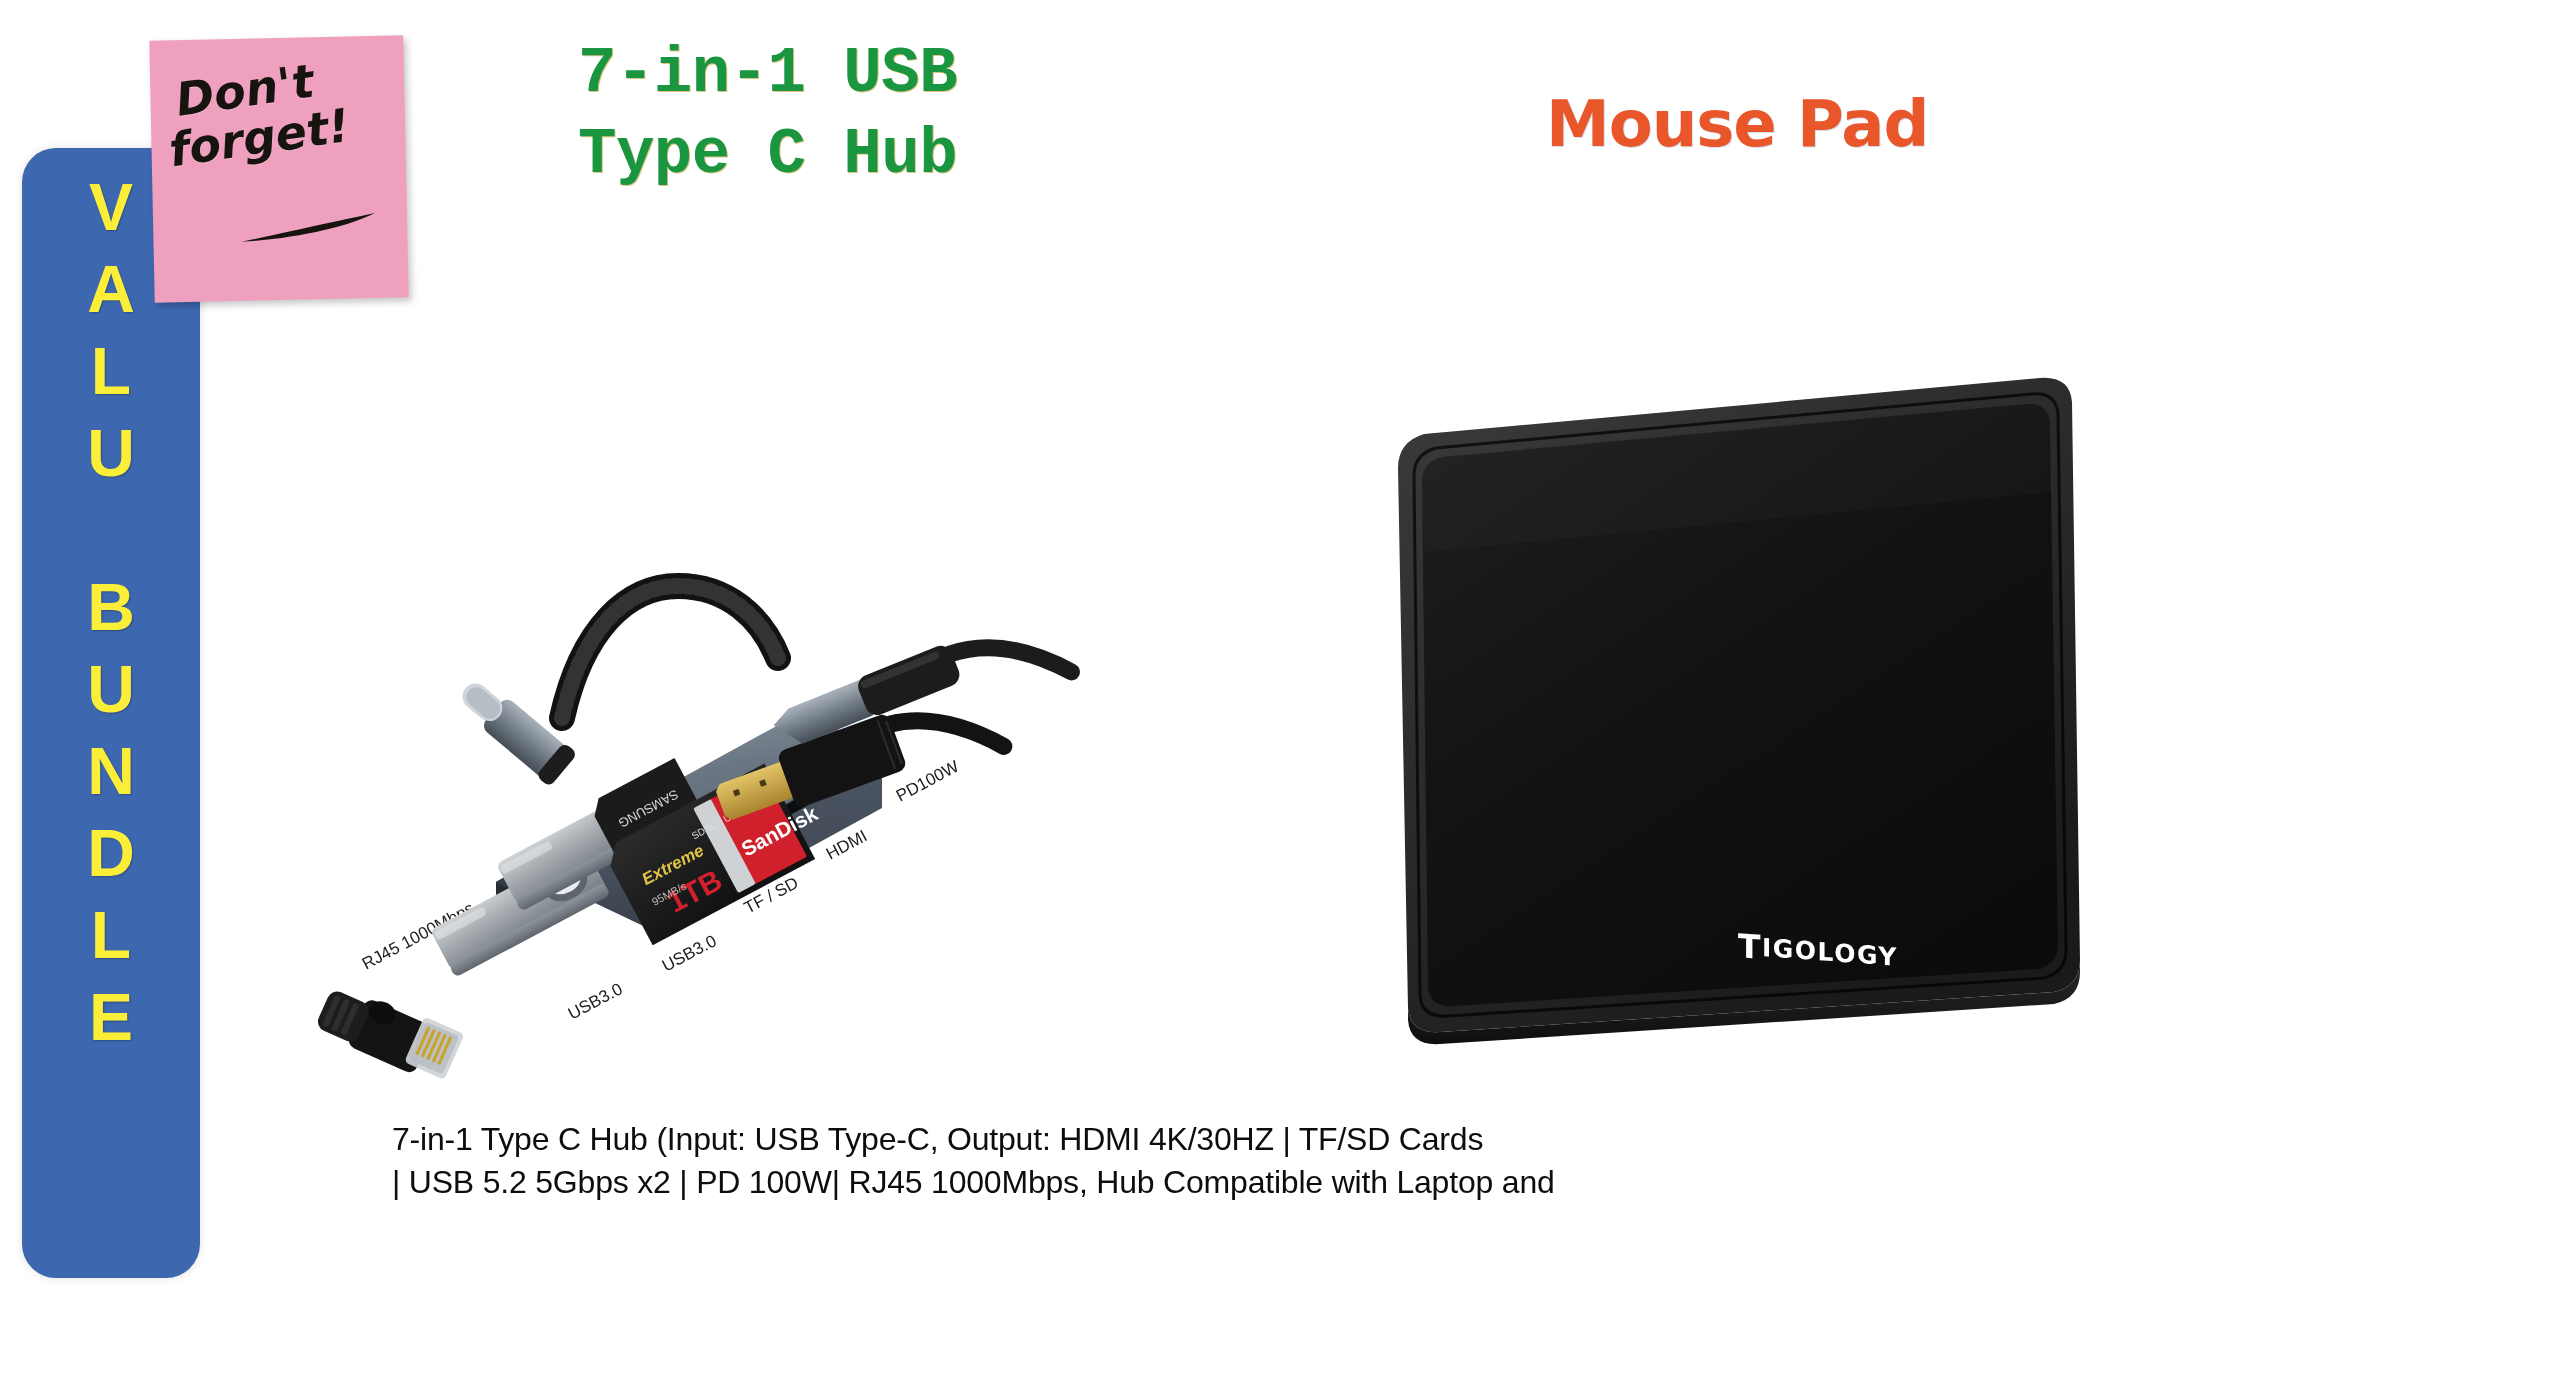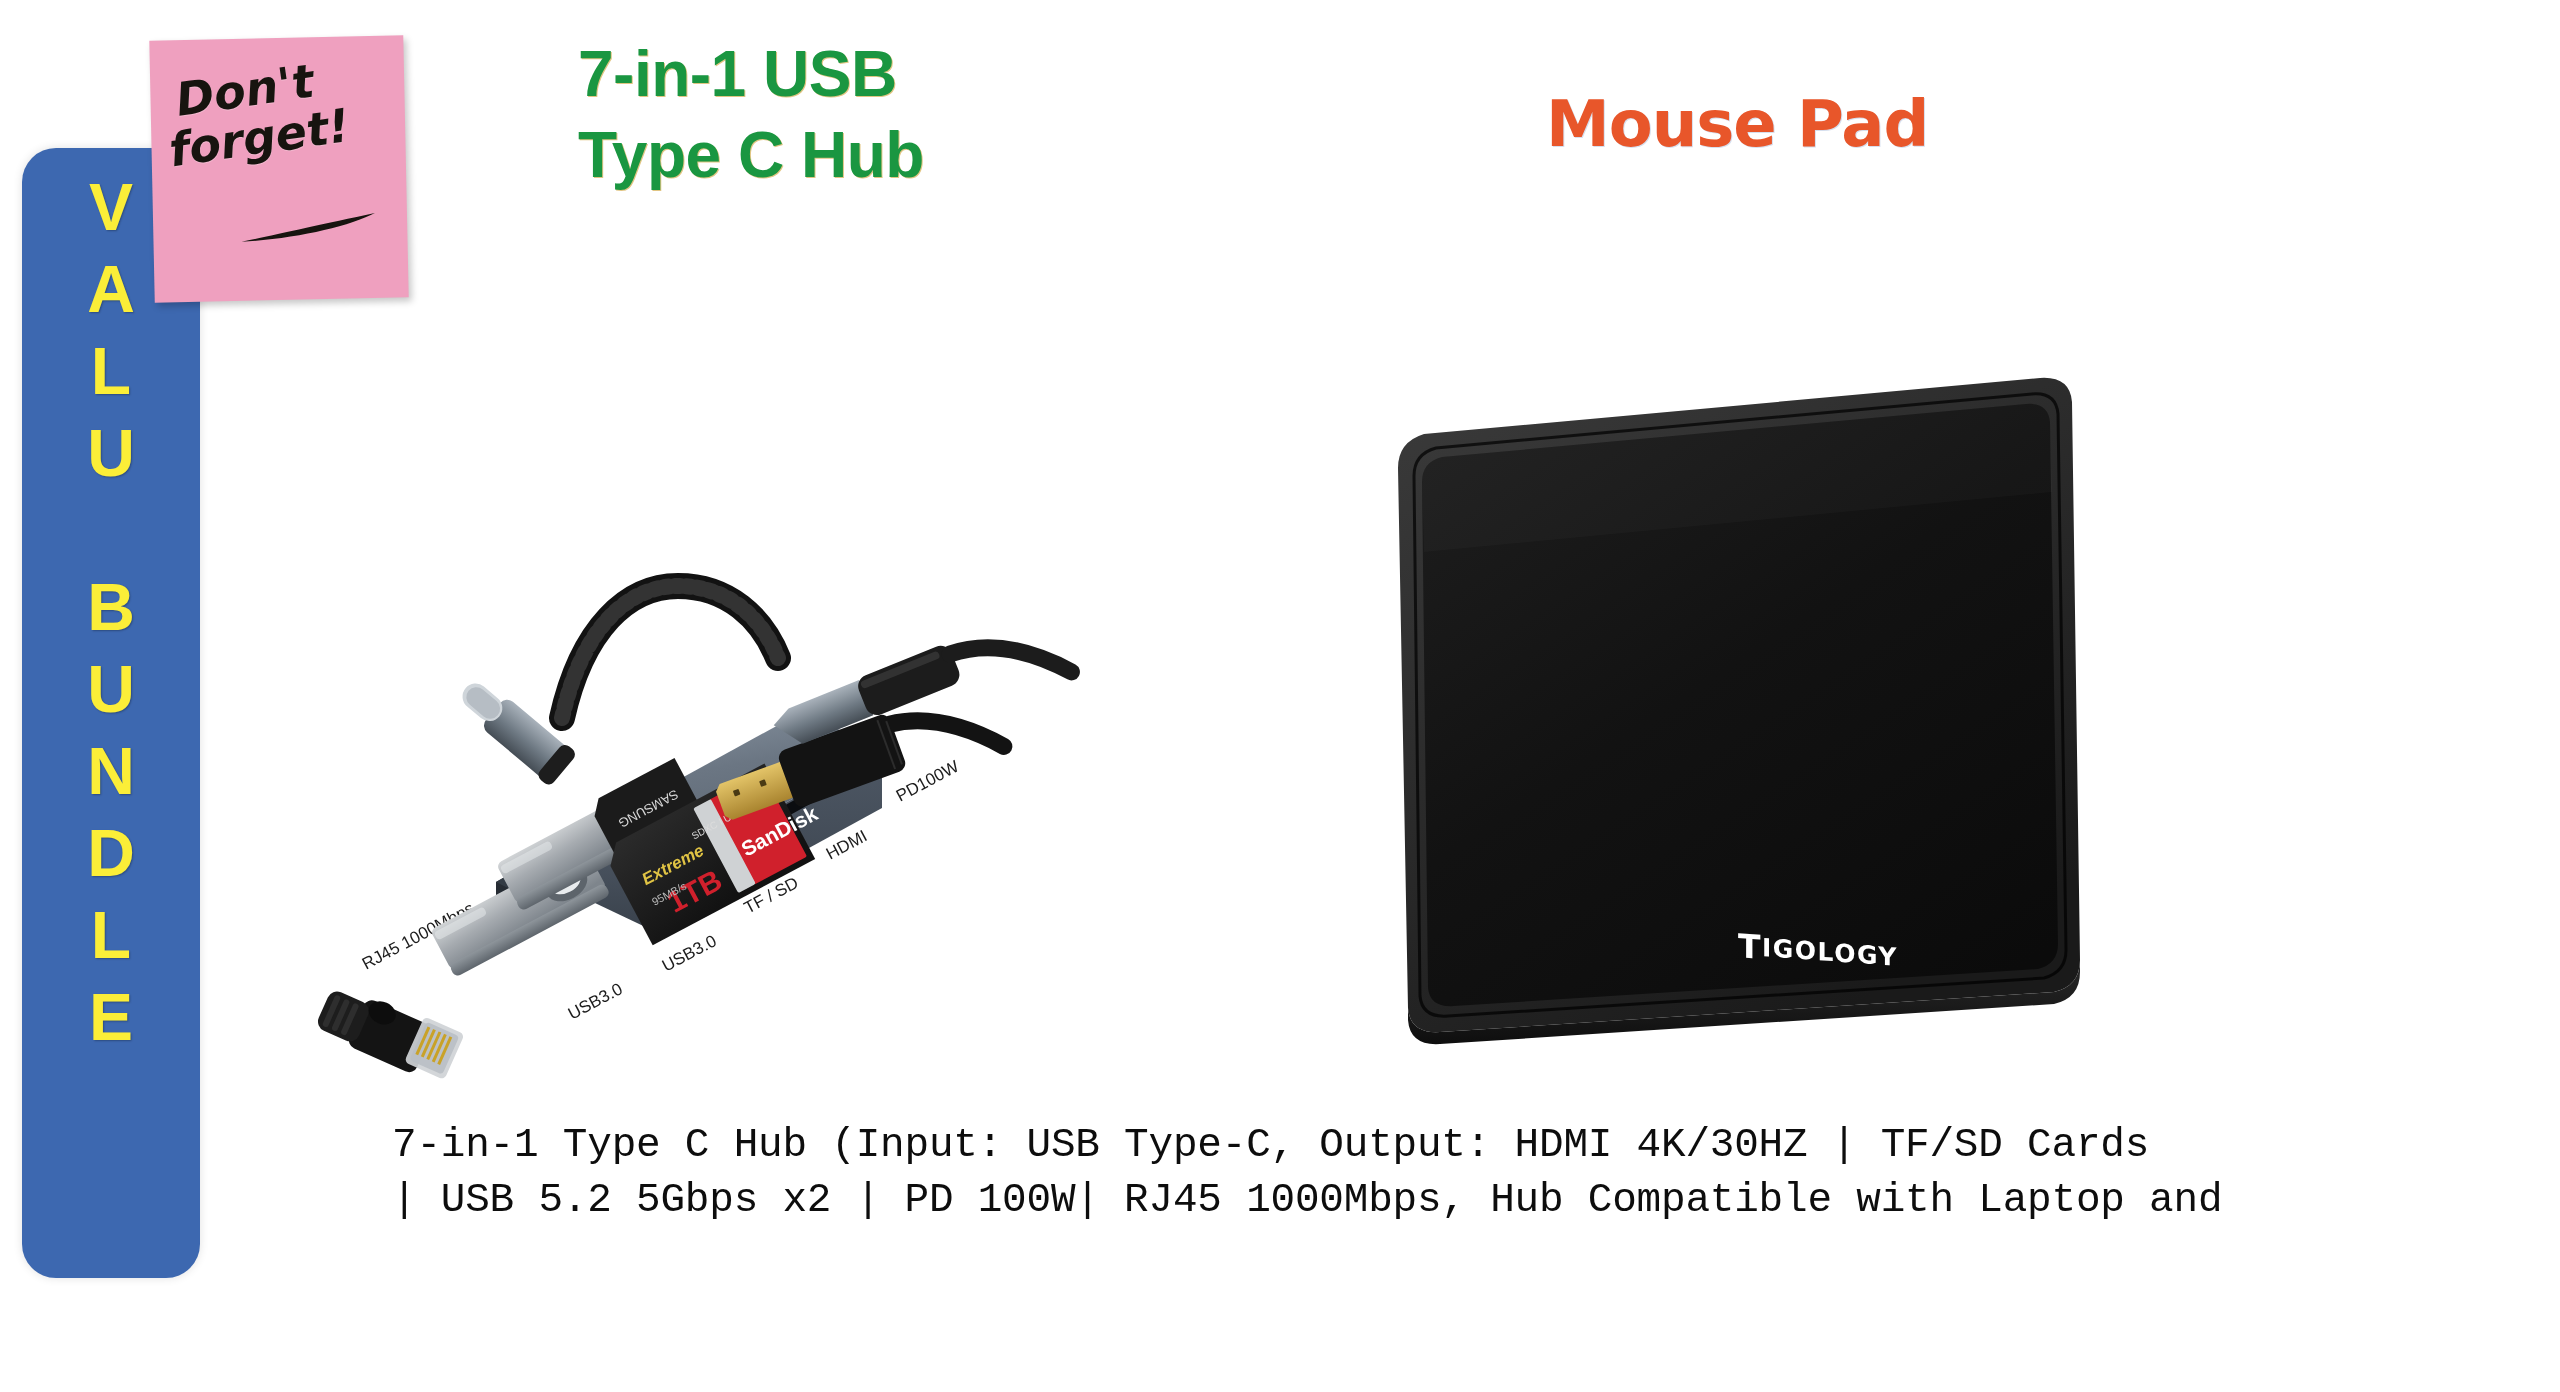--- a/index.html
+++ b/index.html
@@ -106,21 +106,21 @@
     height: 30px;
   }
 
   
   .heading-hub {
     position: absolute;
     left: 578px;
     top: 42px;
     width: 540px;
     color: #1a9641;
-    font-family: Liberation Sans, sans-serif;
+    font-family: Liberation Mono, monospace;
     font-weight: bold;
     font-size: 64px;
     line-height: 1.02;
     letter-spacing: -0.5px;
     text-shadow: 1px 1px 0 rgba(200,150,30,0.55);
   }
   .heading-hub .hl2 { display: block; margin-top: 16px; }
 
   .heading-pad {
     position: absolute;
@@ -172,22 +172,22 @@
     top: 3px;
   }
 
   
   .description {
     position: absolute;
     left: 392px;
     top: 1118px;
     width: 1700px;
     color: #0d0d0d;
-    font-family: Liberation Mono, monospace;
-    font-size: 41px;
+    font-family: Liberation Sans, sans-serif;
+    font-size: 32px;
     line-height: 1.34;
     letter-spacing: -0.2px;
   }
   .description .dline { display: block; white-space: pre; }
 </style>
 </head>
 <body>
 
 <div id="stage">
 

